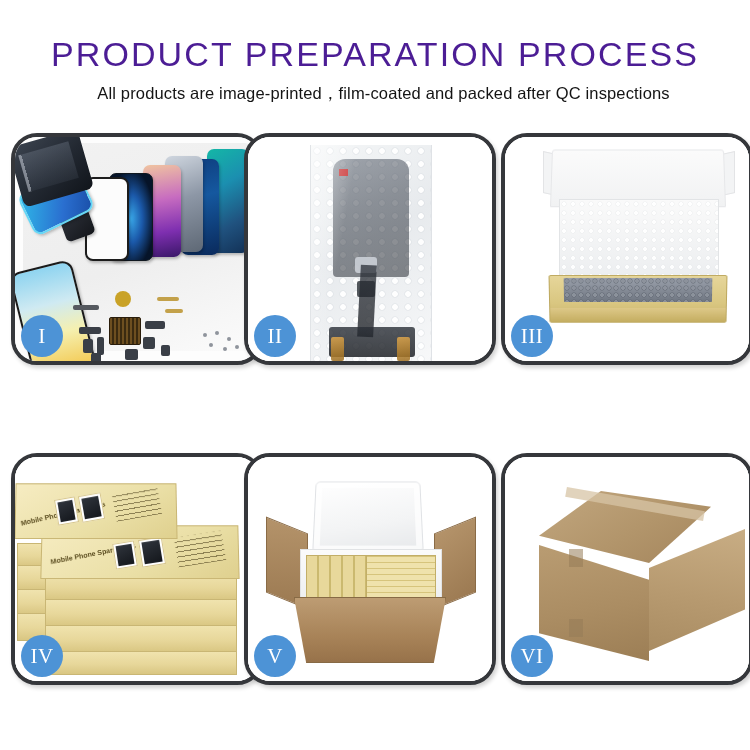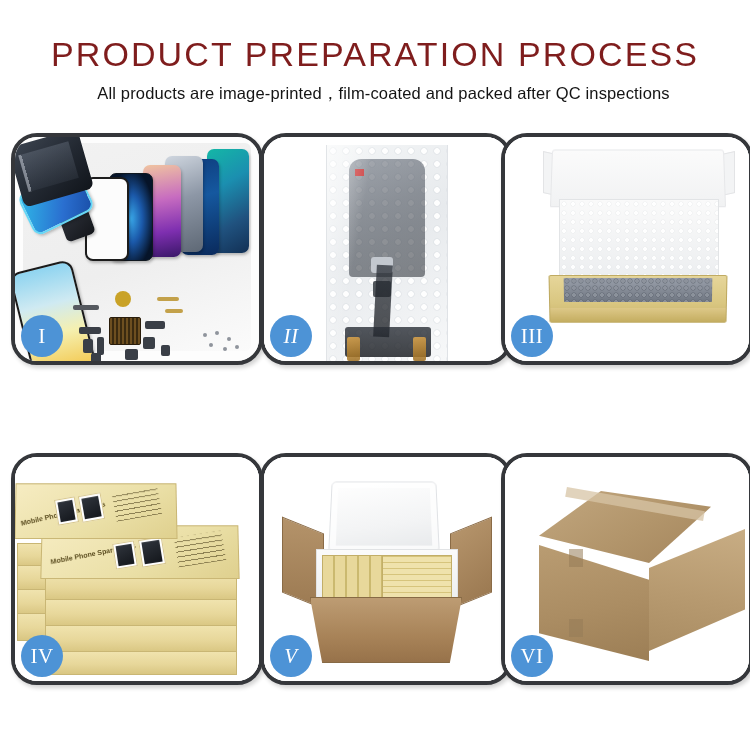--- a/index.html
+++ b/index.html
@@ -19,21 +19,21 @@
   #header {
     width: 750px;
     padding-top: 34px;
     text-align: center;
   }
   #page-title {
     font-family: "Liberation Sans", sans-serif;
     font-size: 34px;
     font-weight: 400;
     letter-spacing: 2.1px;
-    color: #7f1d1d;
+    color: #4c1d95;
     line-height: 40px;
     white-space: nowrap;
   }
   #page-subtitle {
     font-family: "Liberation Sans", sans-serif;
     font-size: 16.5px;
     font-weight: 400;
     letter-spacing: 0.15px;
     color: #141414;
     line-height: 22px;
@@ -56,21 +56,21 @@
     height: 232px;
     box-sizing: border-box;
     border: 4px solid #35373b;
     border-radius: 26px;
     background: #ffffff;
     box-shadow: 2px 3px 4px rgba(0,0,0,0.18);
   }
   .panel-row1 { top: 0px; }
   .panel-row2 { top: 320px; }
   .panel-col1 { left: 11px; }
-  .panel-col2 { left: 260px; font-style: italic; }
+  .panel-col2 { left: 244px; }
   .panel-col3 { left: 501px; }
 
   .panel-inner {
     position: absolute;
     left: 0; top: 0; right: 0; bottom: 0;
     border-radius: 22px;
     overflow: hidden;
     background: #fdfdfd;
   }
 

